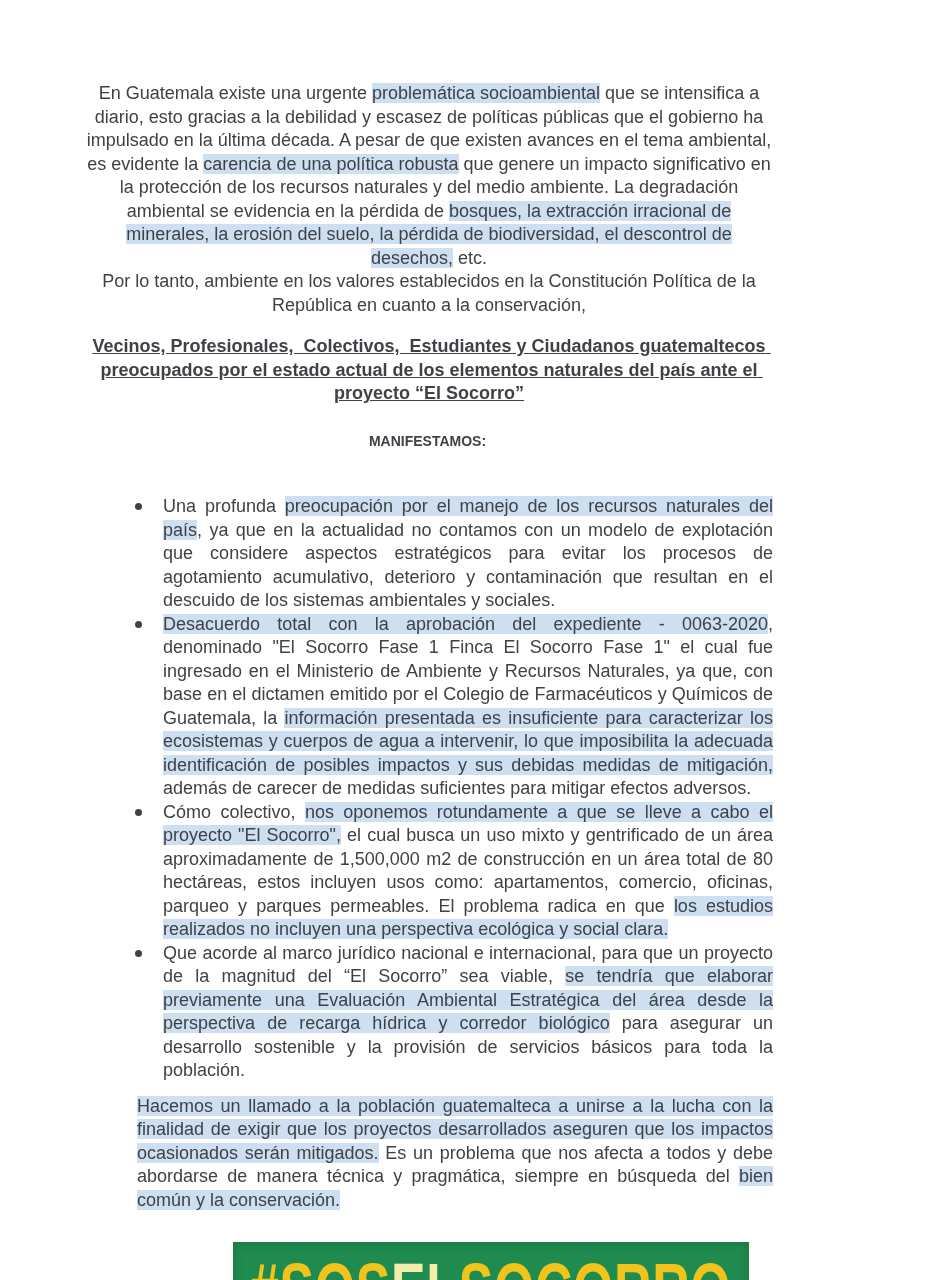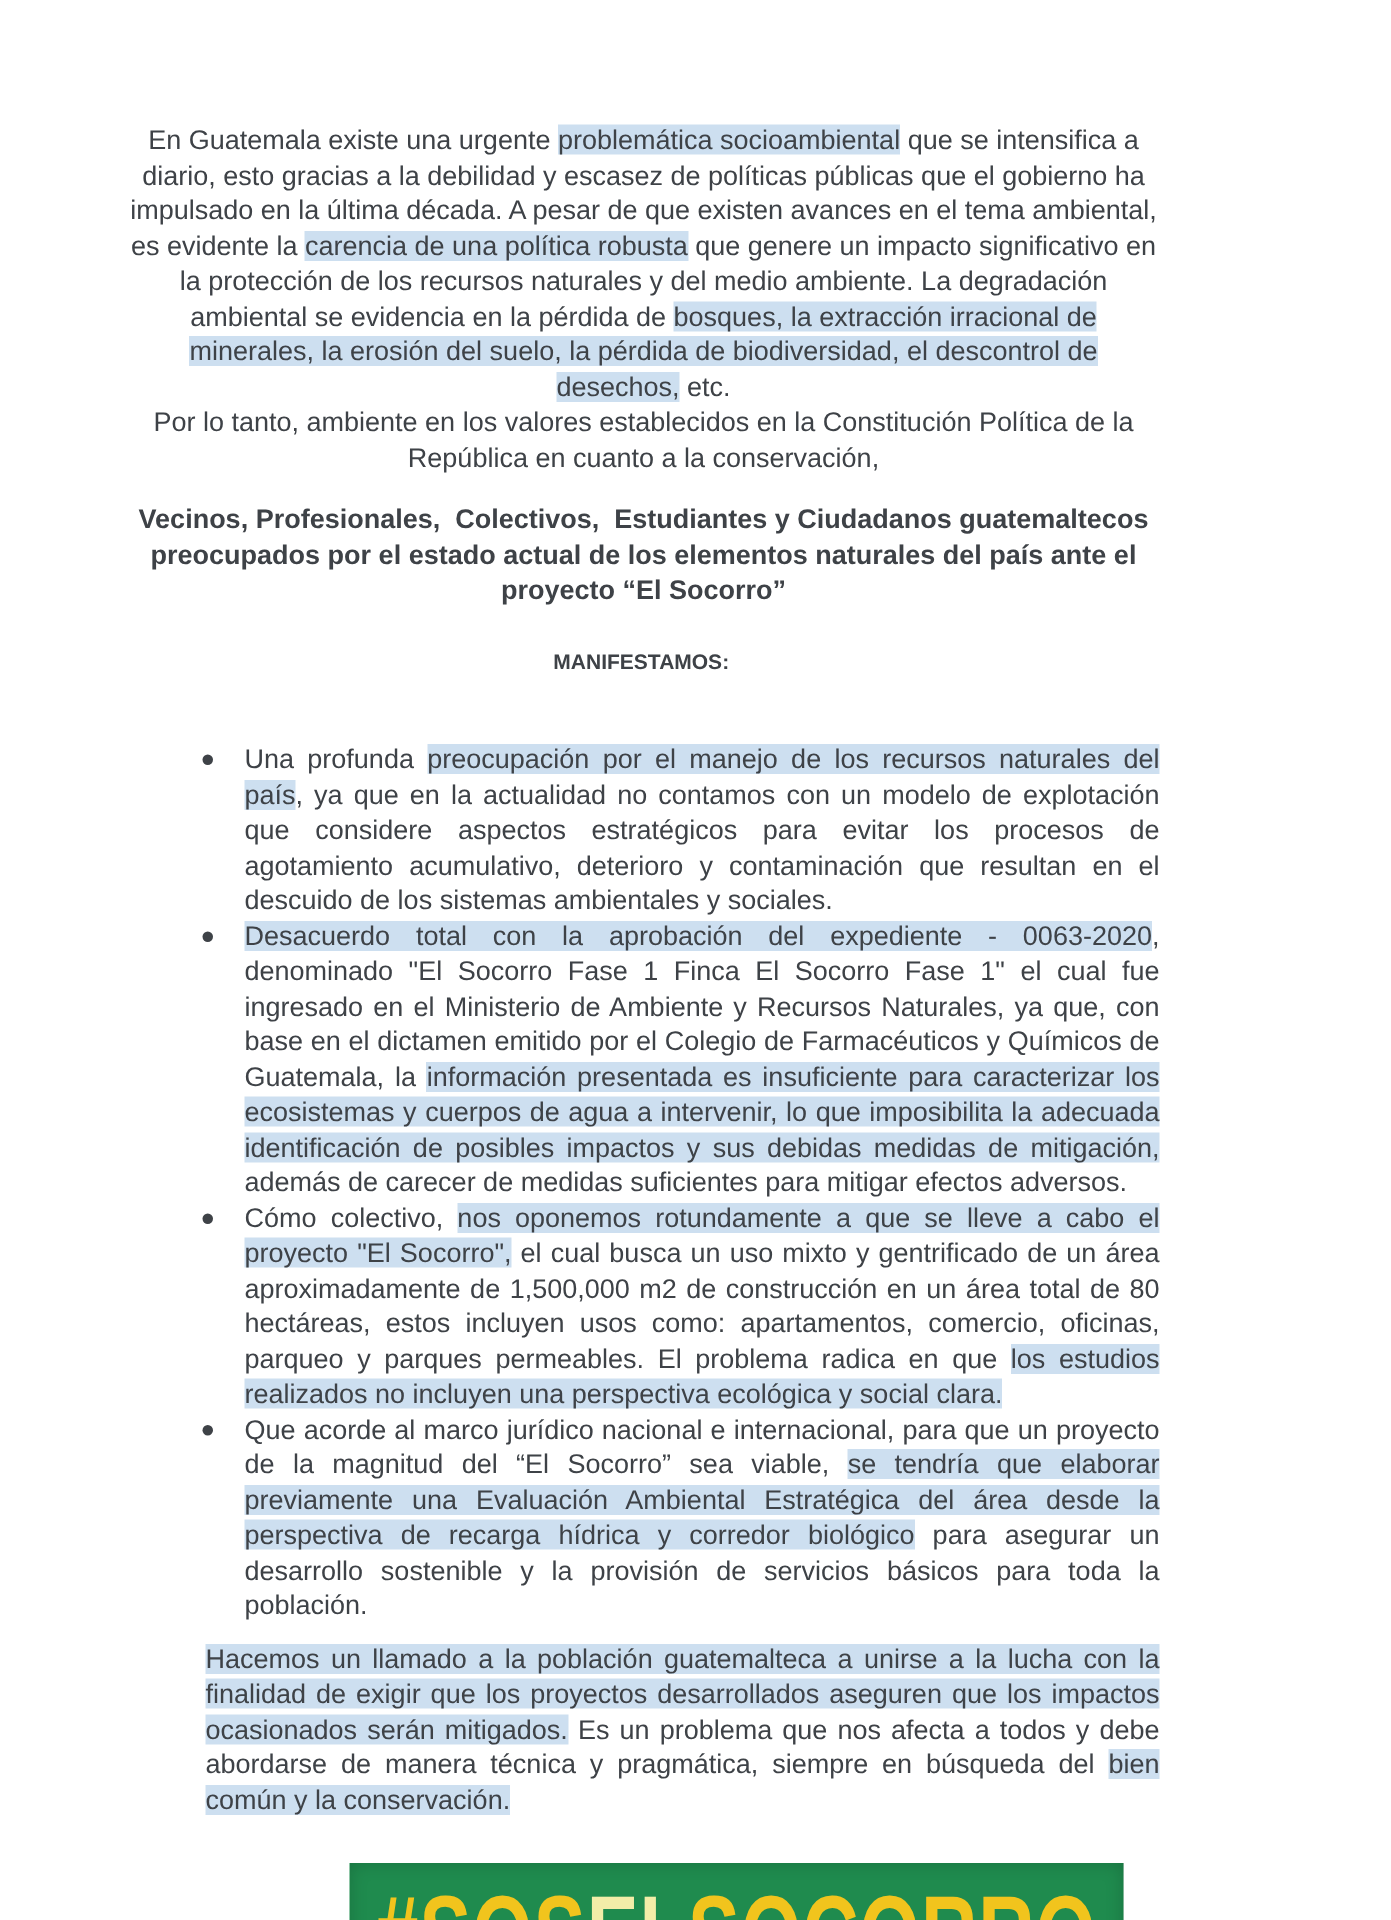--- a/index.html
+++ b/index.html
@@ -31,20 +31,21 @@
     margin:0 82px 0 85px;
     text-align:center;
   }
   .heading{
     margin:18px 82px 0 85px;
     text-align:center;
     font-weight:bold;
     font-size:18px;
     line-height:23.5px;
     white-space:pre-wrap;
+    text-decoration:underline;
   }
   .manifest{
     margin:24px 0 0 0;
     text-align:center;
     font-weight:bold;
     font-size:14px;
     line-height:23.5px;
   }
   ul.bullets{
     margin:42px 82px 0 0;

